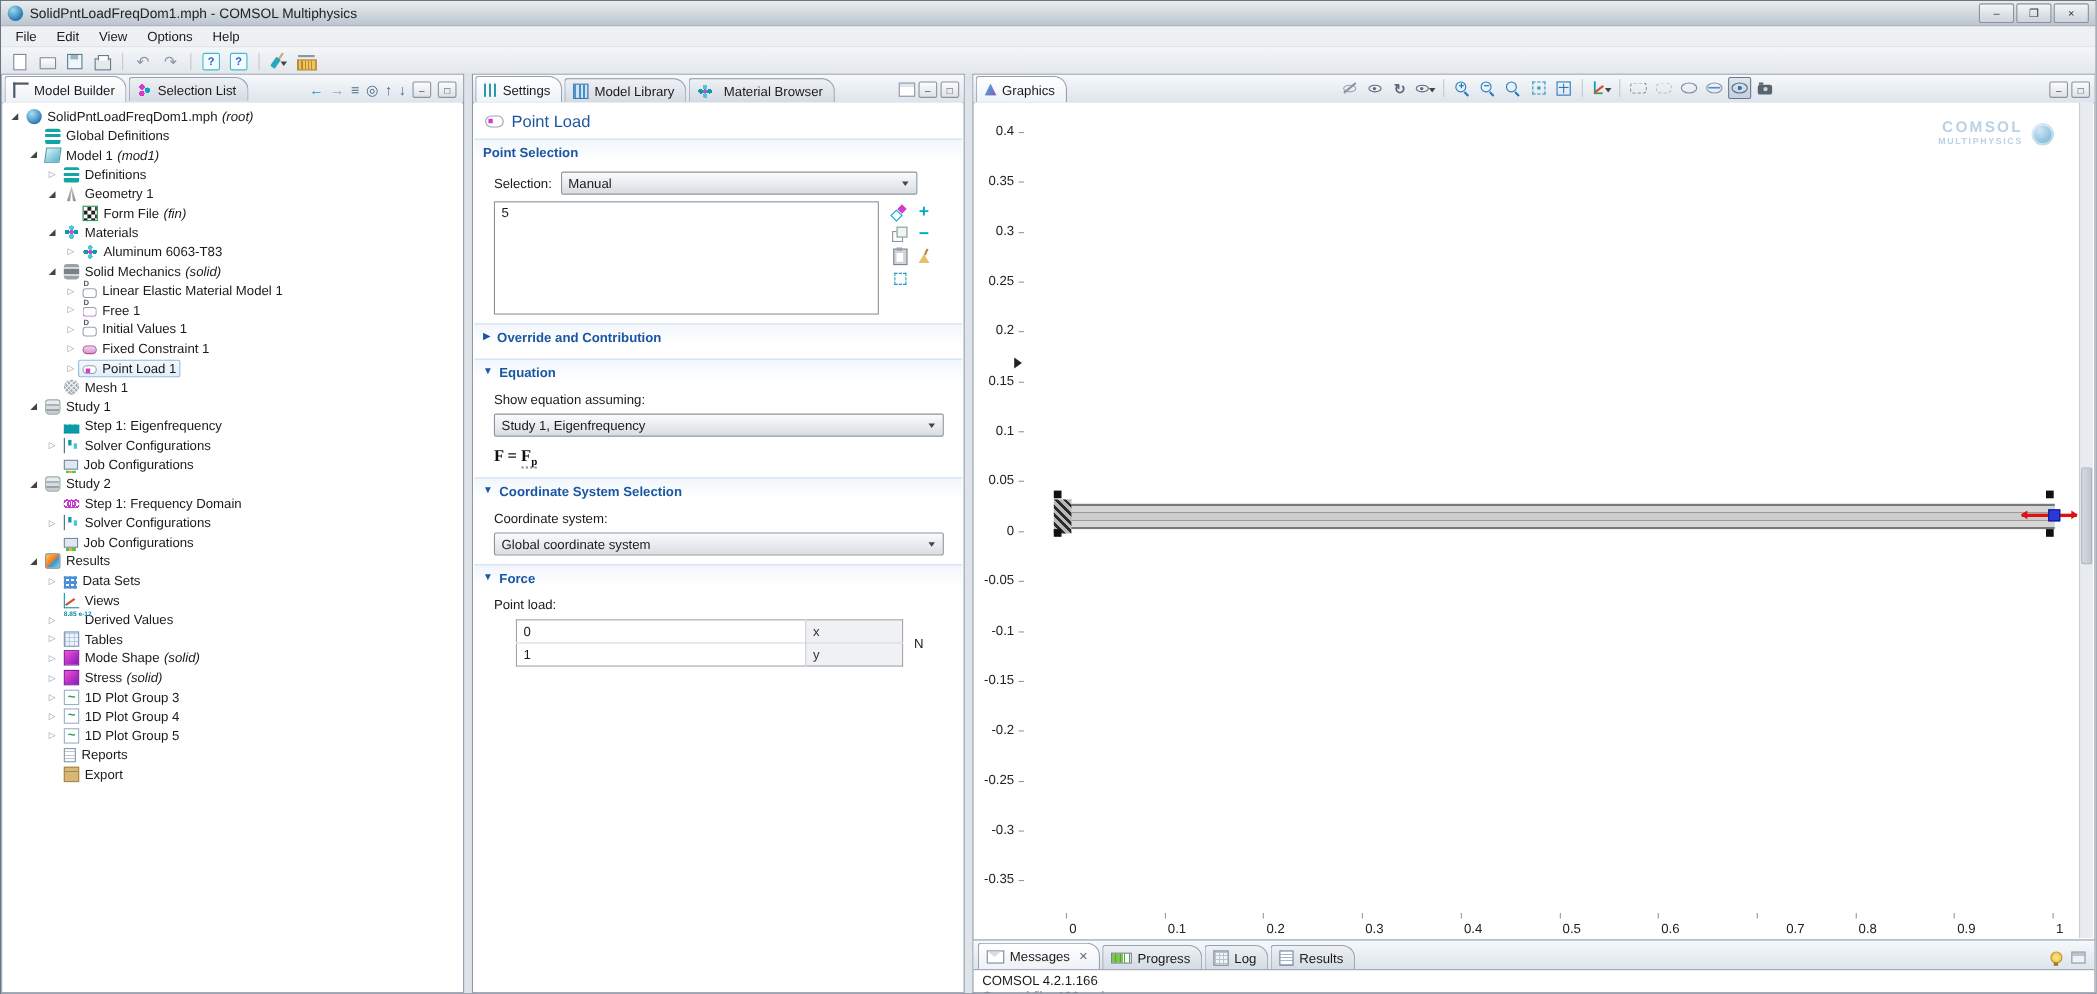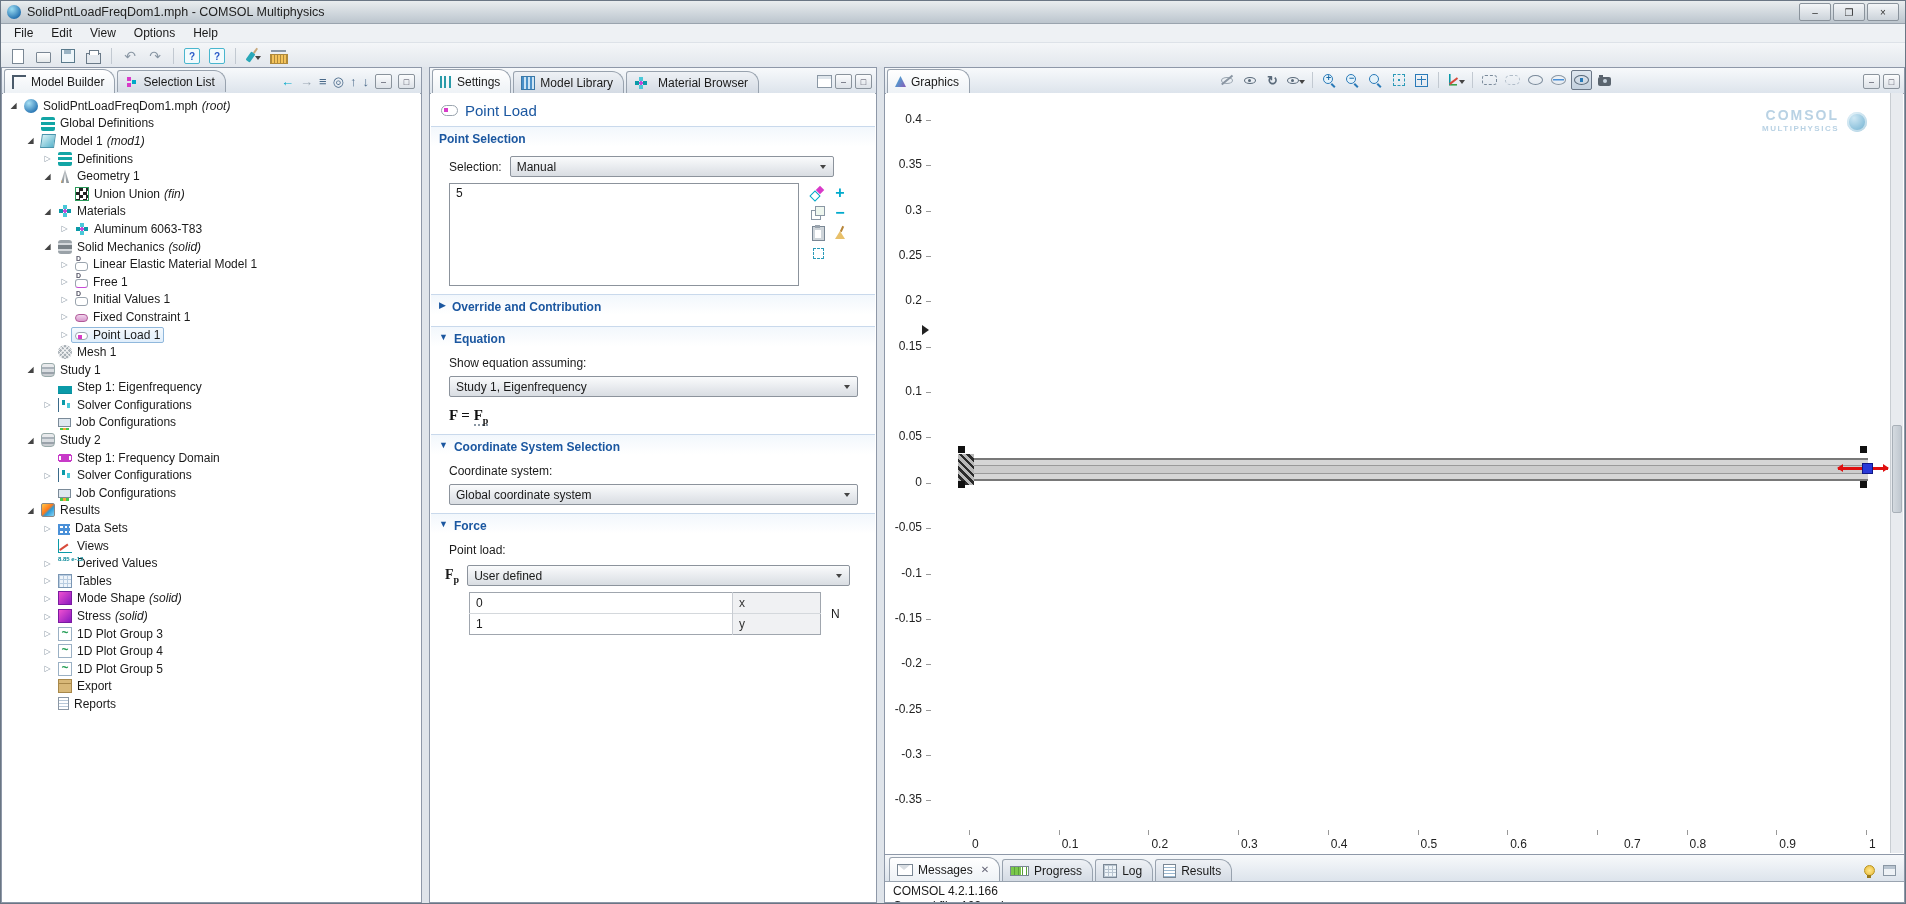--- a/index.html
+++ b/index.html
@@ -318,21 +318,21 @@
             <span class="tarrow exp">◢</span>
             <span class="rowbody">
               <span class="ti ic-geometry"></span>
               <span>Geometry 1</span>
             </span>
           </div>
           <div class="trow" style="padding-left: 55px;">
             <span class="tarrow"></span>
             <span class="rowbody">
               <span class="ti ic-formunion"></span>
-              <span>Union Union</span>
+              <span>Form File</span>
               <span class="tdetail">(fin)</span>
             </span>
           </div>
           <div class="trow" style="padding-left: 38px;">
             <span class="tarrow exp">◢</span>
             <span class="rowbody">
               <span class="ti ic-materials"></span>
               <span>Materials</span>
             </span>
           </div>
@@ -518,29 +518,29 @@
           <div class="trow" style="padding-left: 38px;">
             <span class="tarrow">▷</span>
             <span class="rowbody">
               <span class="ti ic-plot1d">~</span>
               <span>1D Plot Group 5</span>
             </span>
           </div>
           <div class="trow" style="padding-left: 38px;">
             <span class="tarrow"></span>
             <span class="rowbody">
+              <span class="ti ic-report"></span>
+              <span>Reports</span>
+            </span>
+          </div>
+          <div class="trow" style="padding-left: 38px;">
+            <span class="tarrow"></span>
+            <span class="rowbody">
               <span class="ti ic-export"></span>
               <span>Export</span>
-            </span>
-          </div>
-          <div class="trow" style="padding-left: 38px;">
-            <span class="tarrow"></span>
-            <span class="rowbody">
-              <span class="ti ic-report"></span>
-              <span>Reports</span>
             </span>
           </div>
         </div>
     </div>
     <div class="vsplit"></div>
 
     <div class="panel setpanel">
       <div class="tabstrip">
         <span style="display:flex;align-items:flex-end;">
             <span class="tab active">
@@ -634,26 +634,20 @@
           <div class="combo" style="width:409px;">
             <span>Global coordinate system</span>
           </div>
         </div>
 
         <div class="sect">
           <span class="arr">▼</span>
           <span class="stitle">Force</span>
         </div>
         <div class="srow">Point load:</div>
-        <div class="fprow">
-          <span class="fpsym"><span>F</span><sub>p</sub></span>
-          <div class="combo" style="width:383px;">
-            <span>User defined</span>
-          </div>
-        </div>
         <div class="ftablewrap">
           <table class="ftable">
               <tbody>
                 <tr>
                   <td class="val">0</td>
                   <td class="comp">x</td>
                 </tr>
                 <tr>
                   <td class="val">1</td>
                   <td class="comp">y</td>

